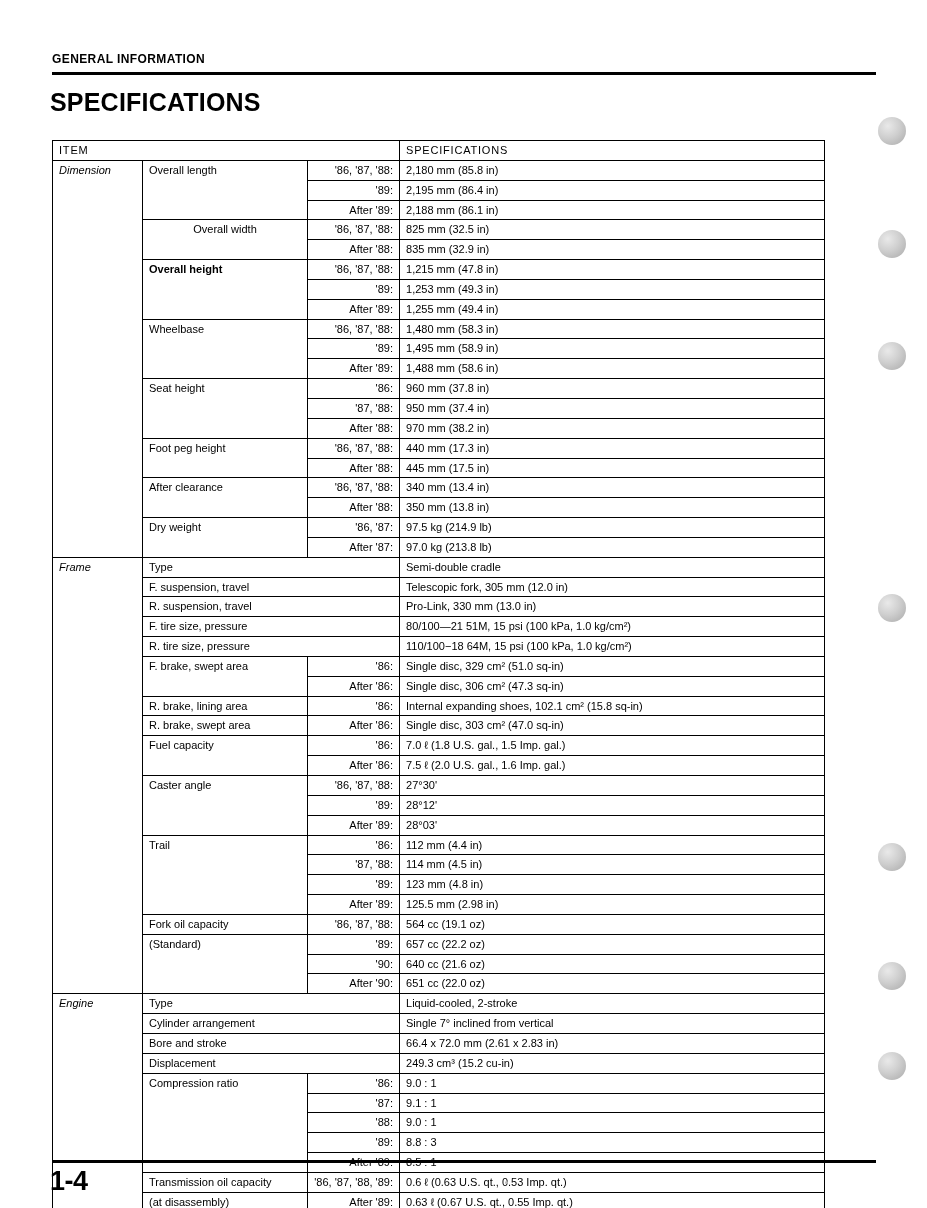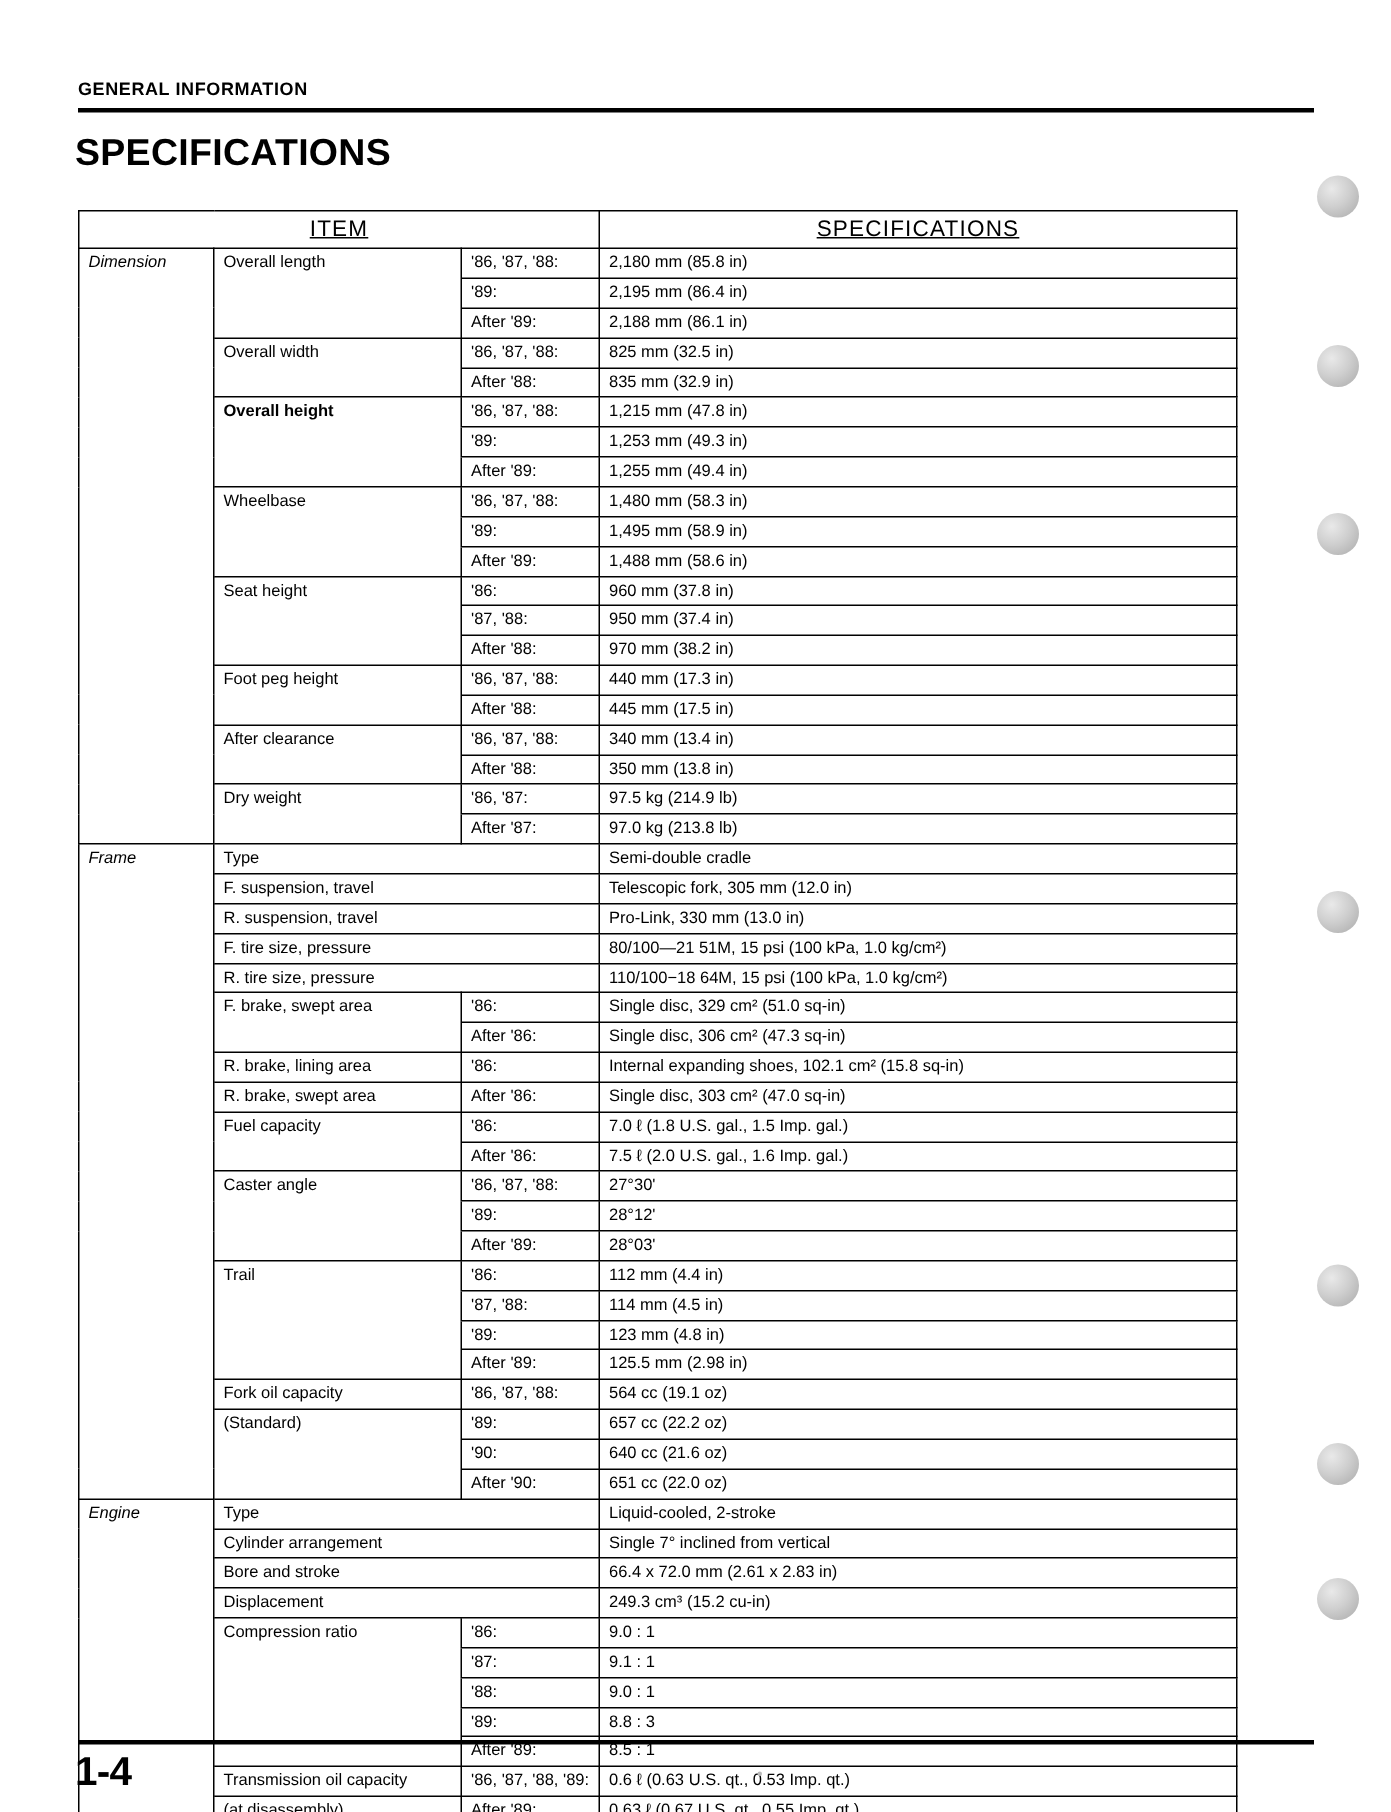--- a/index.html
+++ b/index.html
@@ -63,27 +63,26 @@
     vertical-align: top;
     line-height: 1.35;
     height: 17.6px;
     box-sizing: border-box;
   }
   .col-group { width: 90px; }
   .col-item  { width: 165px; }
   .col-year  { width: 92px; }
   .col-spec  { width: 425px; }
   .hdr {
-    text-align: center;
-    font-size: 15px;
+    text-align: left;
+    font-size: 11px;
     letter-spacing: 0.8px;
     height: 20px;
-    text-decoration: underline;
-  }
-  .year { white-space: nowrap; margin-top: 36px; }
+  }
+  .year { text-align: right; white-space: nowrap; margin-top: 36px; }
   .grp { vertical-align: top; font-style: italic; }
   
   .footer-rule {
     position: absolute;
     left: 52px;
     top: 1160px;
     width: 824px;
     height: 3px;
     background: #000;
   }
@@ -143,21 +142,21 @@
           <td style="border-top: none; border-bottom: none;"></td>
           <td class="year">'89:</td>
           <td>2,195 mm (86.4 in)</td>
         </tr>
         <tr>
           <td style="border-top: none;"></td>
           <td class="year">After '89:</td>
           <td>2,188 mm (86.1 in)</td>
         </tr>
         <tr>
-          <td style="border-bottom: none;">Overall width</td>
+          <td style="border-bottom: none; text-align: center;">Overall width</td>
           <td class="year">'86, '87, '88:</td>
           <td>825 mm (32.5 in)</td>
         </tr>
         <tr>
           <td style="border-top: none;"></td>
           <td class="year">After '88:</td>
           <td>835 mm (32.9 in)</td>
         </tr>
         <tr>
           <td style="border-bottom: none; font-weight: bold;">Overall height</td>

